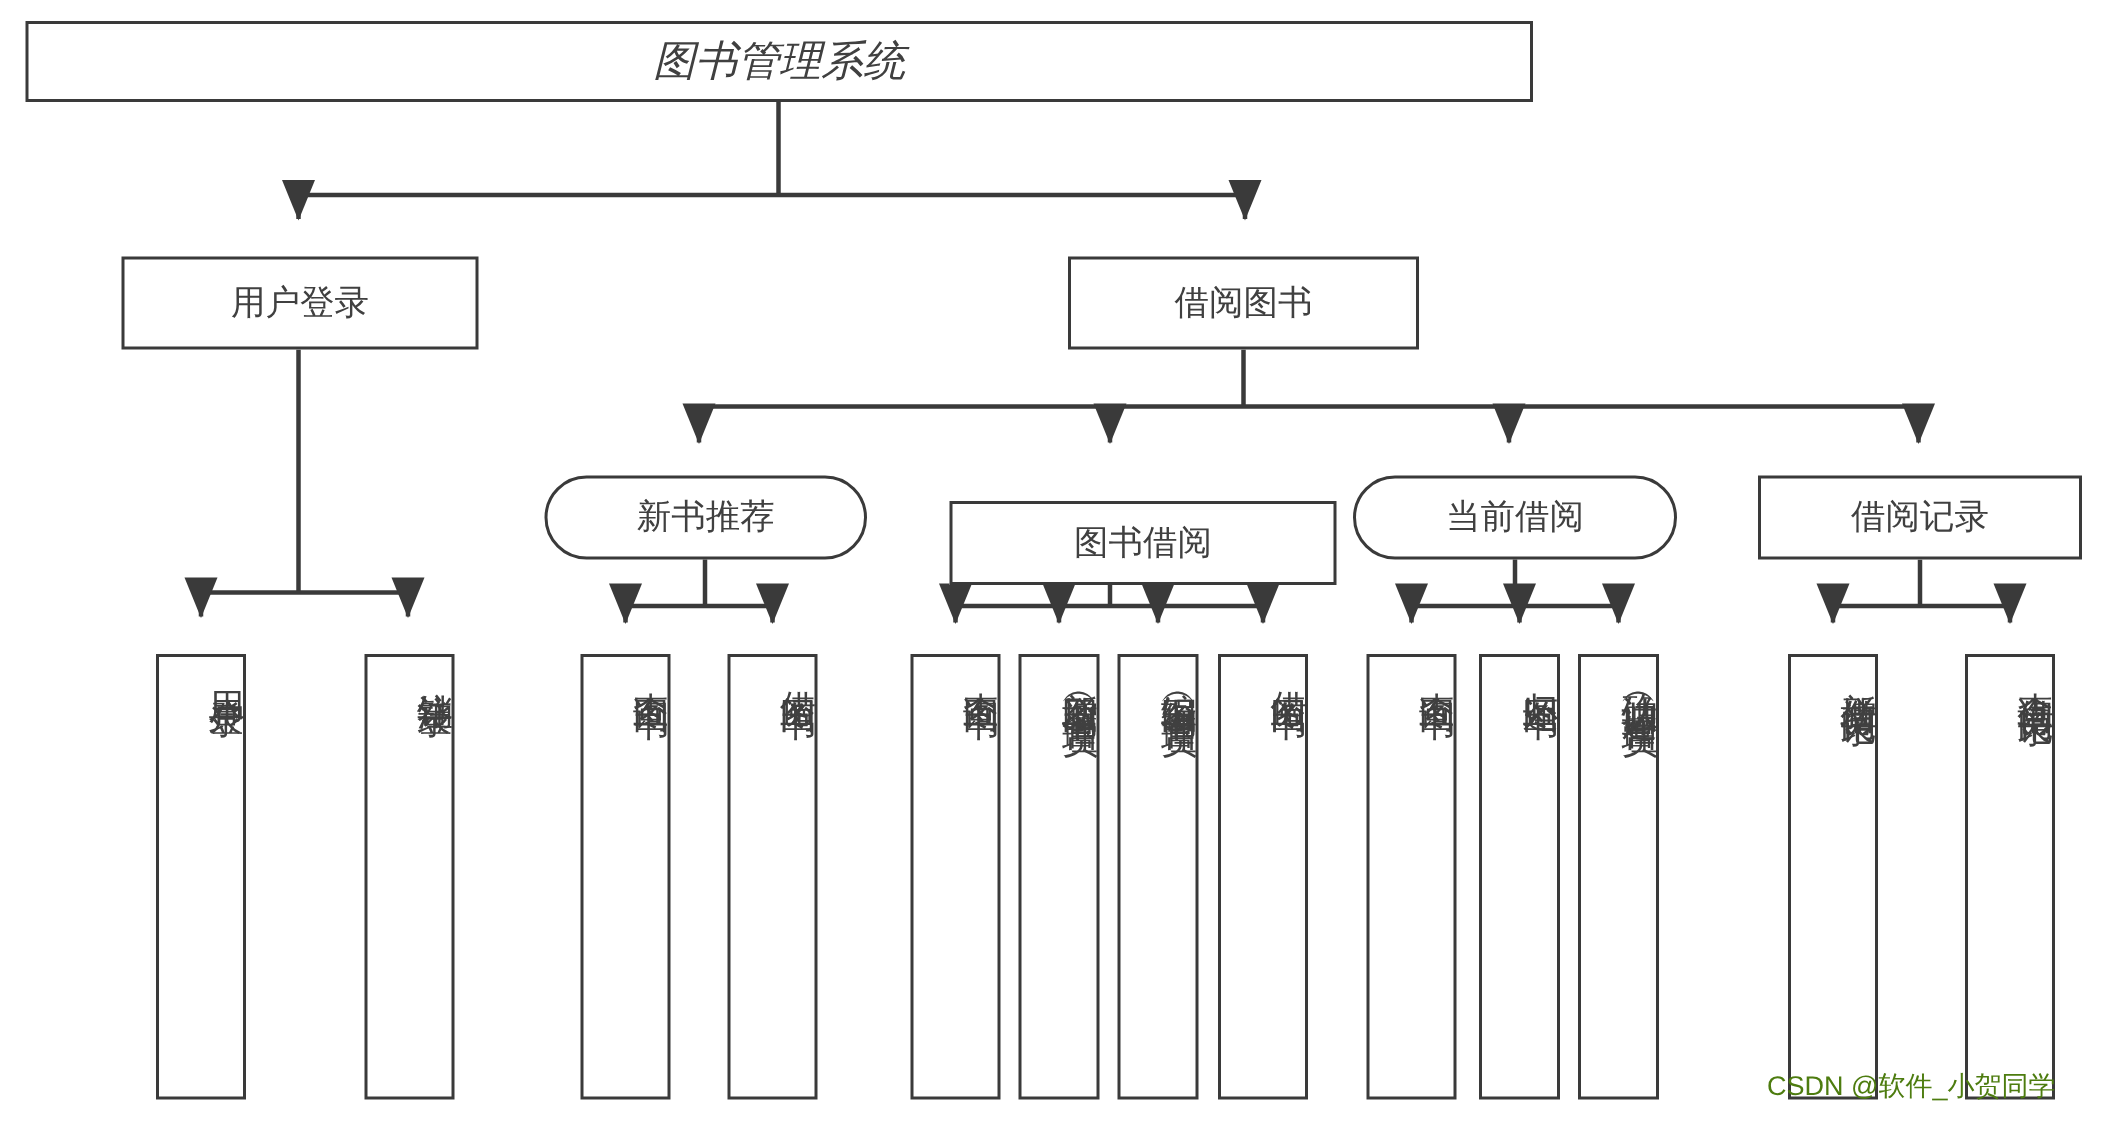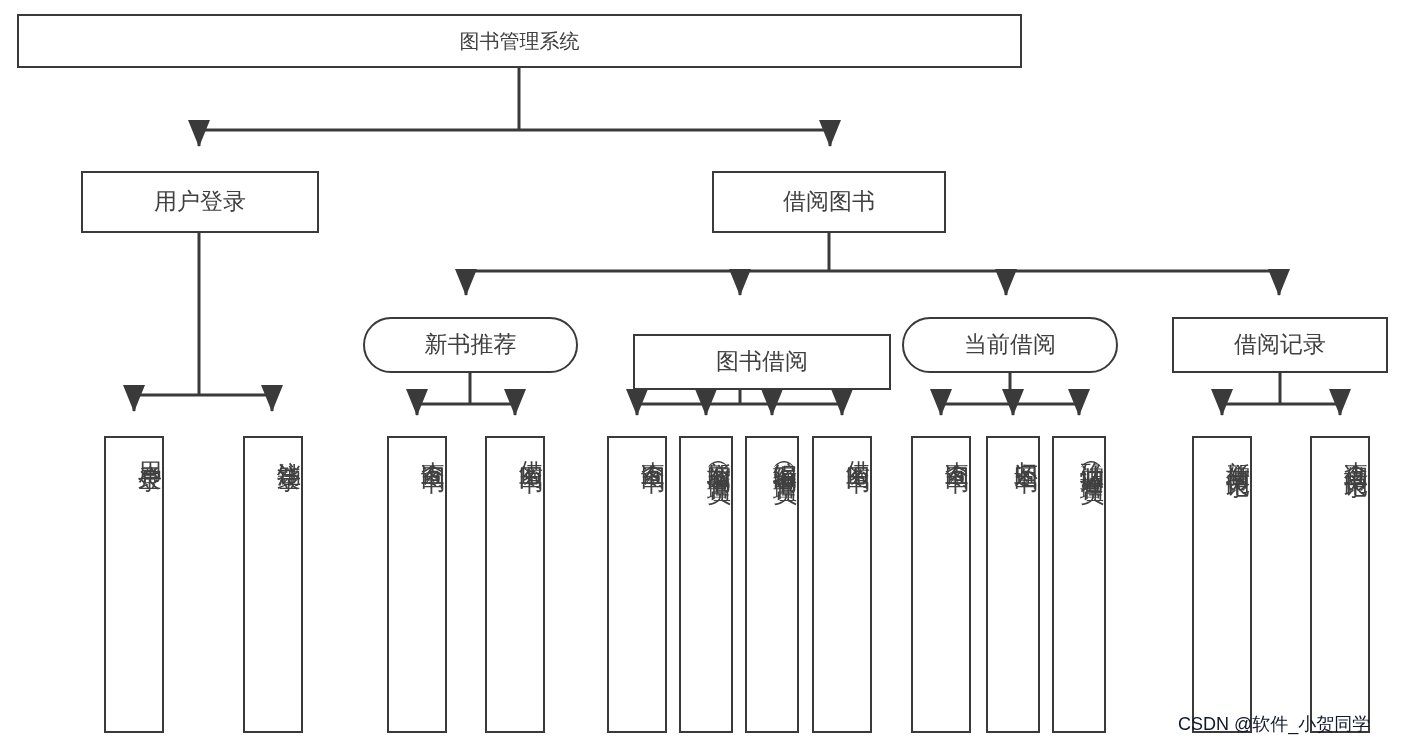--- a/index.html
+++ b/index.html
@@ -37,42 +37,43 @@
   .node-label {
     color: #404040;
     line-height: 1.12;
     text-align: center;
     white-space: pre;
   }
   .node.horiz .node-label {
     font-size: 23px;
   }
   .node.root .node-label {
-    font-size: 20px;
+    font-size: 28px;
+    font-style: italic;
   }
   .node.vert {
     align-items: flex-start;
     padding-top: 4px;
   }
   .node.vert .node-label {
     writing-mode: vertical-rl;
     text-orientation: upright;
     font-size: 24px;
     letter-spacing: 3px;
     line-height: 1;
     width: 100%;
     display: block;
     text-align: center;
   }
   .watermark {
     position: absolute;
     left: 1178px;
     top: 712px;
     font-size: 18px;
-    color: #0f172a;
+    color: #4d7c0f;
     white-space: nowrap;
     z-index: 5;
     font-family: "Liberation Sans", "DejaVu Sans", sans-serif;
   }
 </style>
 </head>
 <body>
 
 <div id="diagram-root">
 

